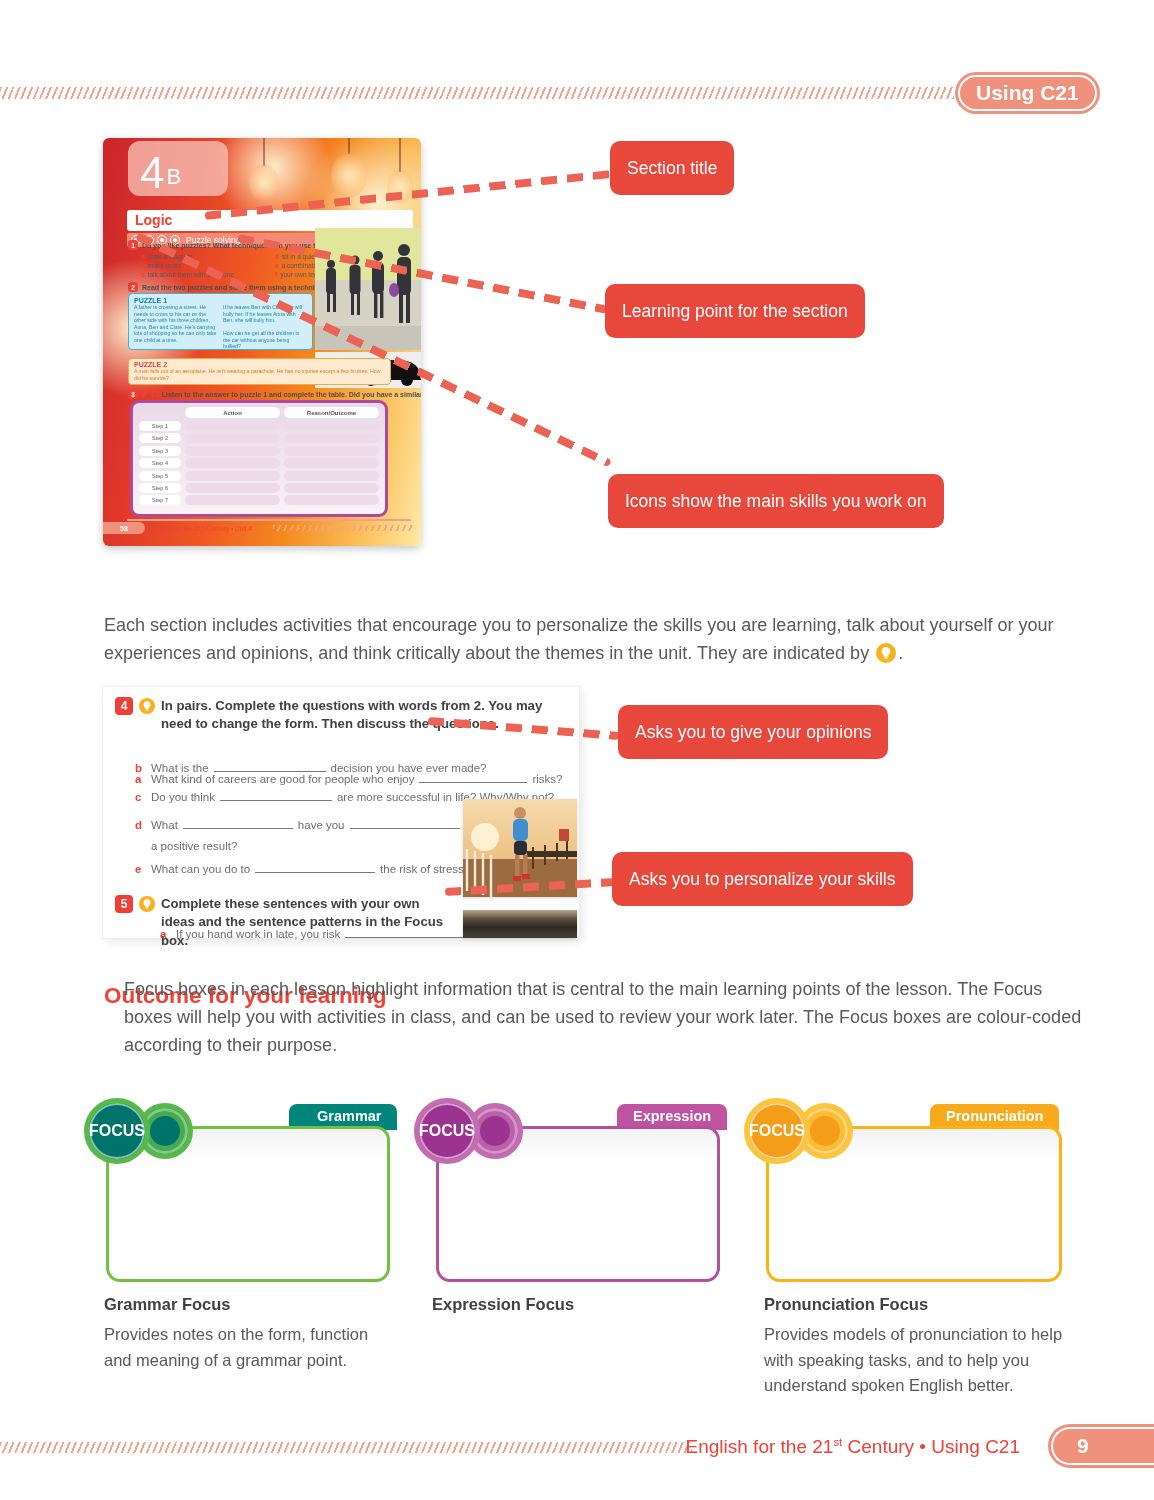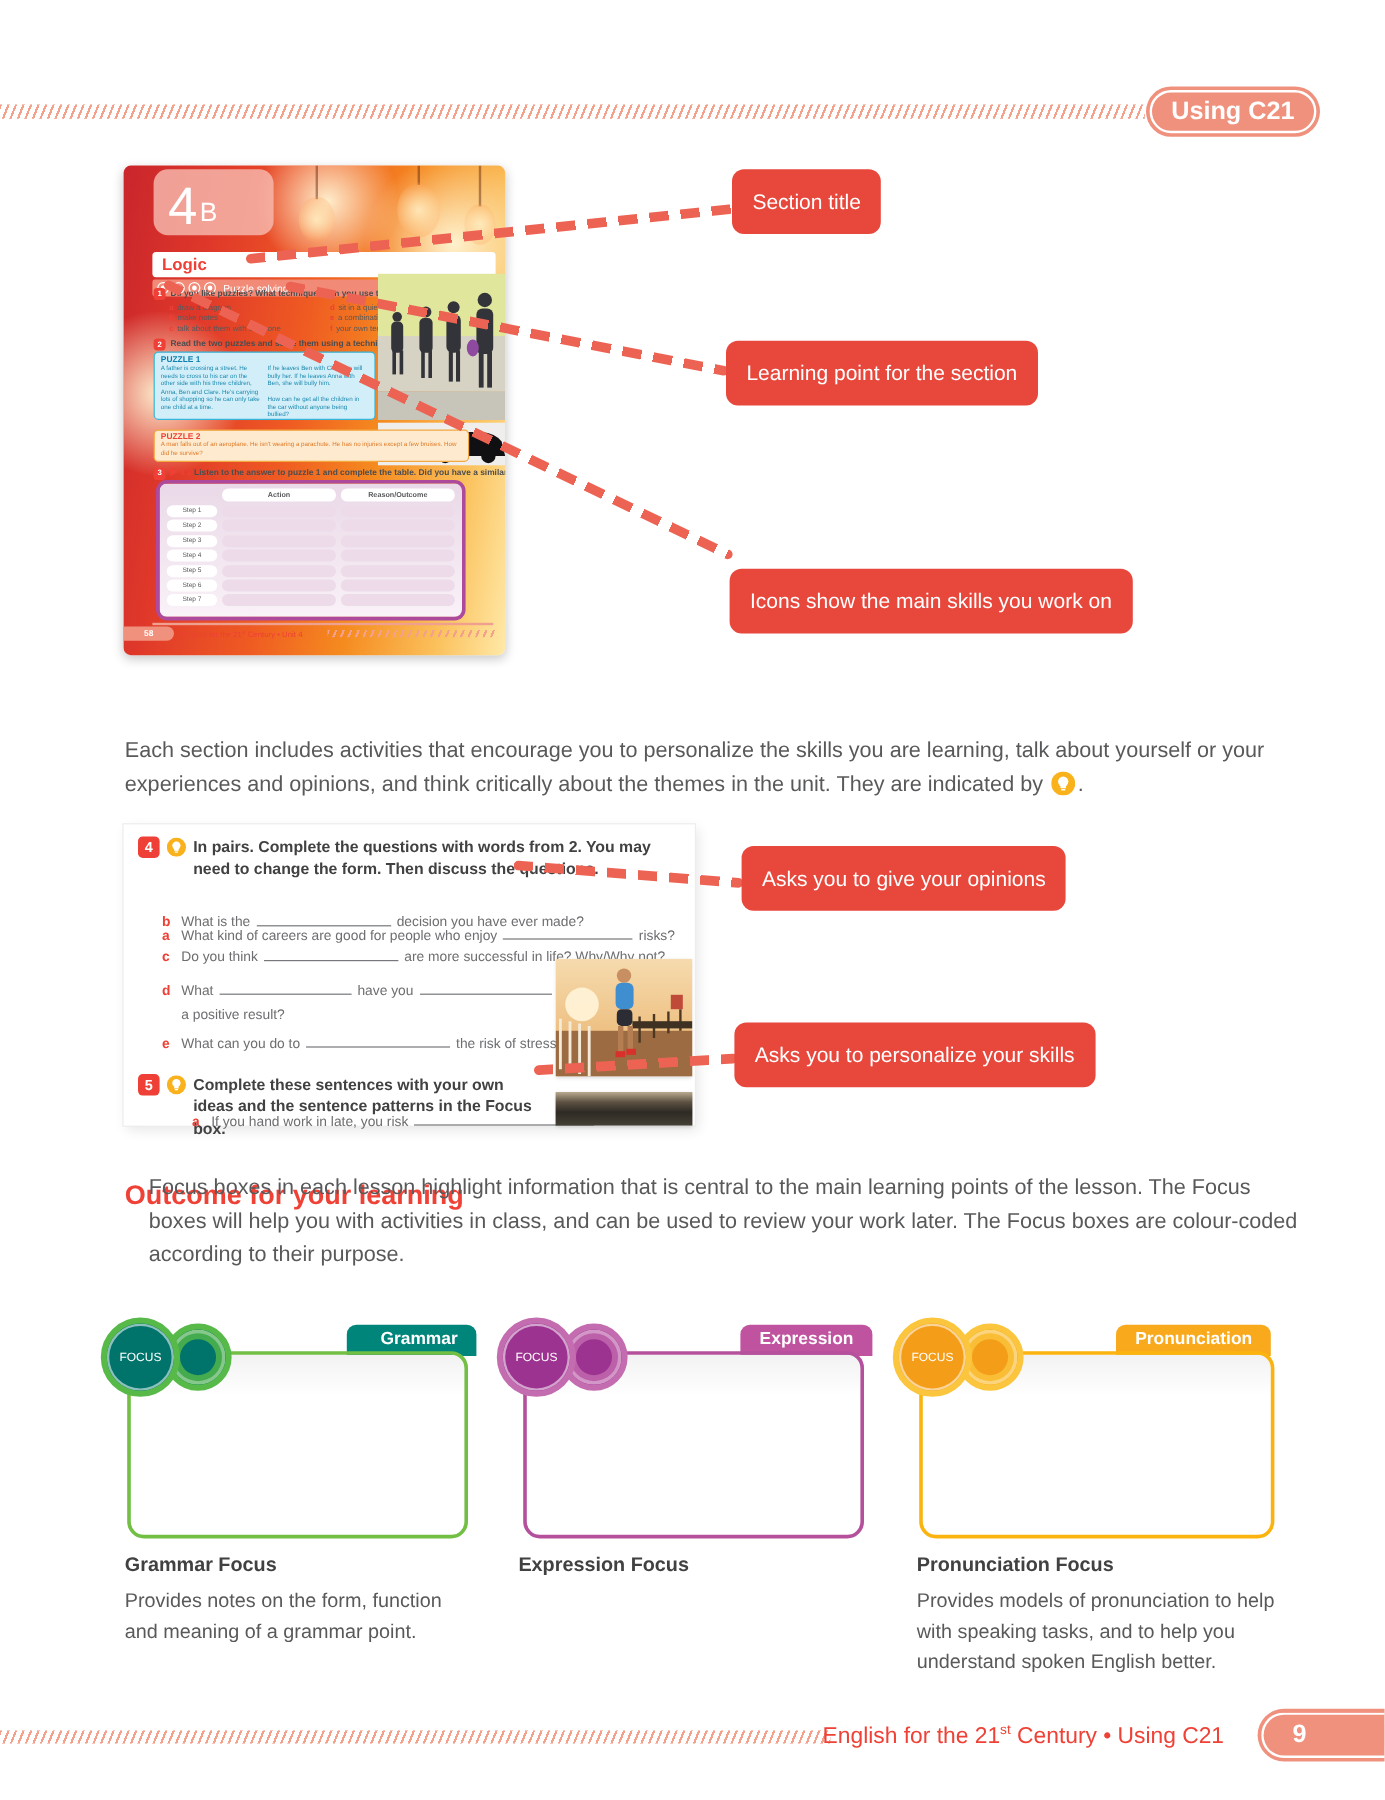--- a/index.html
+++ b/index.html
@@ -111,21 +111,21 @@
   .fb-g{border:3.5px solid #72bf44;}
   .fb-p{border:3.5px solid #b5519c;}
   .fb-y{border:3.5px solid #fbb40f;}
   .focus-tab{position:absolute;color:#fff;font-weight:bold;font-size:14.5px;height:26px;line-height:24px;
              padding:0 16px;border-radius:8px 8px 0 0;z-index:2;}
   .tab-g{background:#00857b;}
   .tab-p{background:#c0539f;}
   .tab-y{background:#f9a91c;}
   .focus-badge{position:absolute;display:flex;align-items:center;z-index:4;}
   .fbL{width:56px;height:56px;border-radius:50%;display:flex;align-items:center;justify-content:center;
-       color:#fff;font-weight:normal;font-size:10px;position:relative;z-index:2;box-sizing:content-box;}
+       color:#fff;font-weight:bold;font-size:16px;position:relative;z-index:2;box-sizing:content-box;}
   .fbR{width:46px;height:46px;border-radius:50%;margin-left:-13px;z-index:1;box-sizing:content-box;}
   .bg-g .fbL{background:#00746b;border:5px solid #56b948;box-shadow:inset 0 0 0 2px rgba(255,255,255,.55);}
   .bg-g .fbR{background:#00746b;border:5px solid #56b948;box-shadow:inset 0 0 0 3px rgba(255,255,255,.35),inset 0 0 0 8px rgba(86,185,72,.8);}
   .bg-p .fbL{background:#9c3390;border:5px solid #c46cb0;box-shadow:inset 0 0 0 2px rgba(255,255,255,.55);}
   .bg-p .fbR{background:#9c3390;border:5px solid #c46cb0;box-shadow:inset 0 0 0 3px rgba(255,255,255,.35),inset 0 0 0 8px rgba(196,108,176,.8);}
   .bg-y .fbL{background:#f39d19;border:5px solid #fbc63d;box-shadow:inset 0 0 0 2px rgba(255,255,255,.55);}
   .bg-y .fbR{background:#f39d19;border:5px solid #fbc63d;box-shadow:inset 0 0 0 3px rgba(255,255,255,.35),inset 0 0 0 8px rgba(251,198,61,.8);}
   .fx-title{position:absolute;font-weight:bold;font-size:16px;}
   .fx-title.g{color:#72bf44;}
   .fx-title.p{color:#b5399b;}

